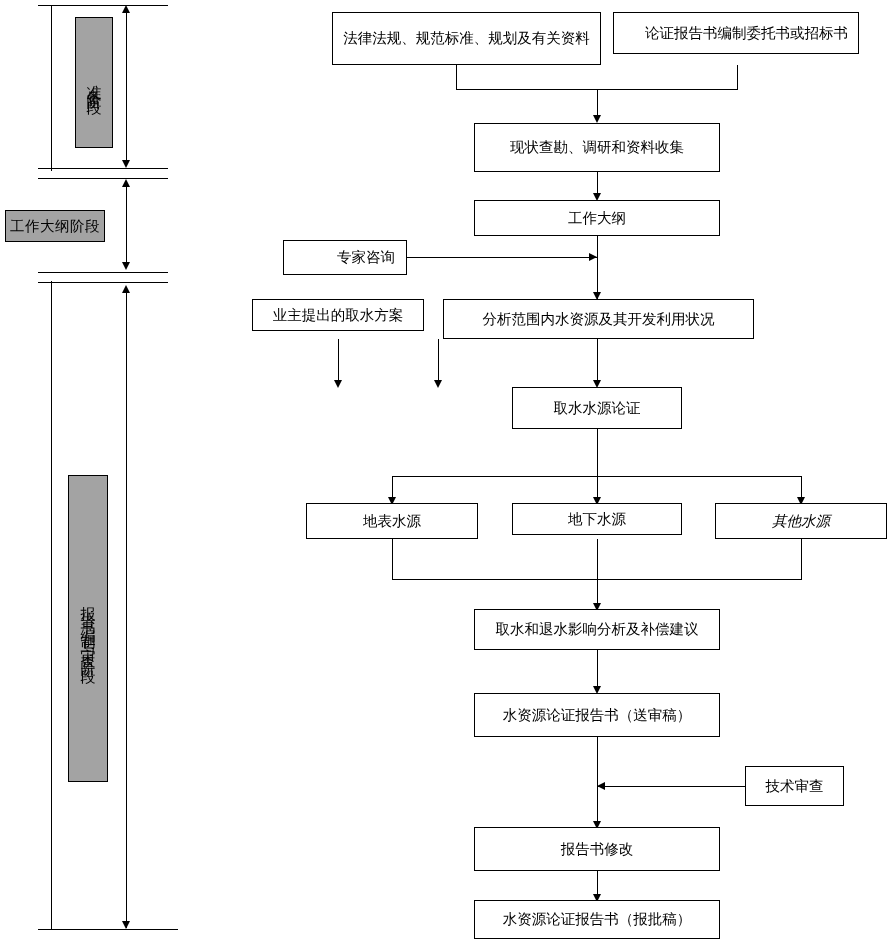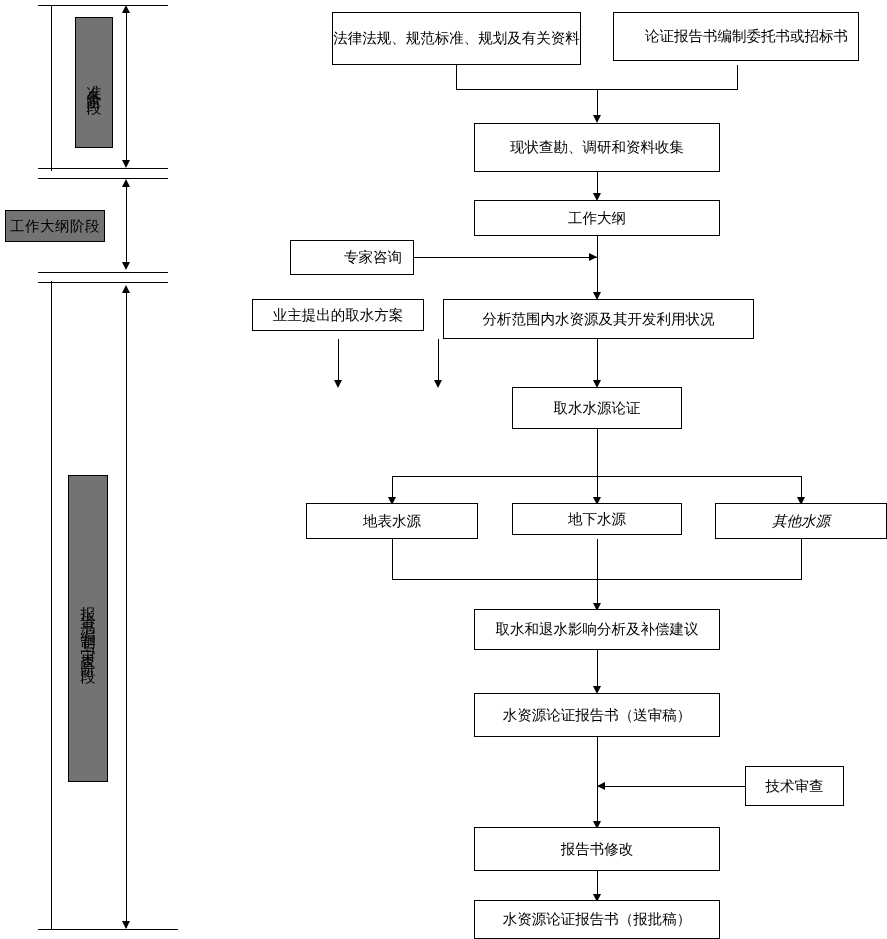--- a/index.html
+++ b/index.html
@@ -28,21 +28,21 @@
     text-align: center;
     font-size: 14.5px;
     color: #000000;
     line-height: 1.3;
     z-index: 3;
   }
   .vbox {
     position: absolute;
     box-sizing: border-box;
     border: 1px solid #000000;
-    background: #737373;
+    background: #a3a3a3;
     display: flex;
     align-items: center;
     justify-content: center;
     z-index: 3;
   }
   .vtext {
     writing-mode: vertical-rl;
     text-orientation: upright;
     font-size: 15px;
     letter-spacing: 5px;
@@ -189,37 +189,37 @@
 
   <div class="vline" style="left:597px; top:737px; height:90px;"></div>
   <div class="arrow-down" style="left:593px; top:821px;"></div>
 
   <div class="hline" style="left:597px; top:786px; width:148px;"></div>
   <div class="arrow-left" style="left:597px; top:782px;"></div>
 
   <div class="vline" style="left:597px; top:871px; height:29px;"></div>
   <div class="arrow-down" style="left:593px; top:894px;"></div>
 
-  <div class="box" style="left:332px; top:12px; width:249px; height:53px;">
+  <div class="box" style="left:332px; top:12px; width:269px; height:53px;">
     <span>法律法规、规范标准、规划及有关资料</span>
   </div>
 
-  <div class="box" style="left:613px; top:12px; width:246px; height:49px;padding-left:21px;">
+  <div class="box" style="left:613px; top:12px; width:246px; height:42px;padding-left:21px;">
     <span>论证报告书编制委托书或招标书</span>
   </div>
 
   <div class="box" style="left:474px; top:123px; width:246px; height:49px;">
     <span>现状查勘、调研和资料收集</span>
   </div>
 
   <div class="box" style="left:474px; top:200px; width:246px; height:36px;">
     <span>工作大纲</span>
   </div>
 
-  <div class="box" style="left:290px; top:240px; width:124px; height:35px;padding-left:42px;">
+  <div class="box" style="left:283px; top:240px; width:124px; height:35px;padding-left:42px;">
     <span>专家咨询</span>
   </div>
 
   <div class="box" style="left:252px; top:299px; width:172px; height:32px;">
     <span>业主提出的取水方案</span>
   </div>
 
   <div class="box" style="left:443px; top:299px; width:311px; height:40px;">
     <span>分析范围内水资源及其开发利用状况</span>
   </div>

